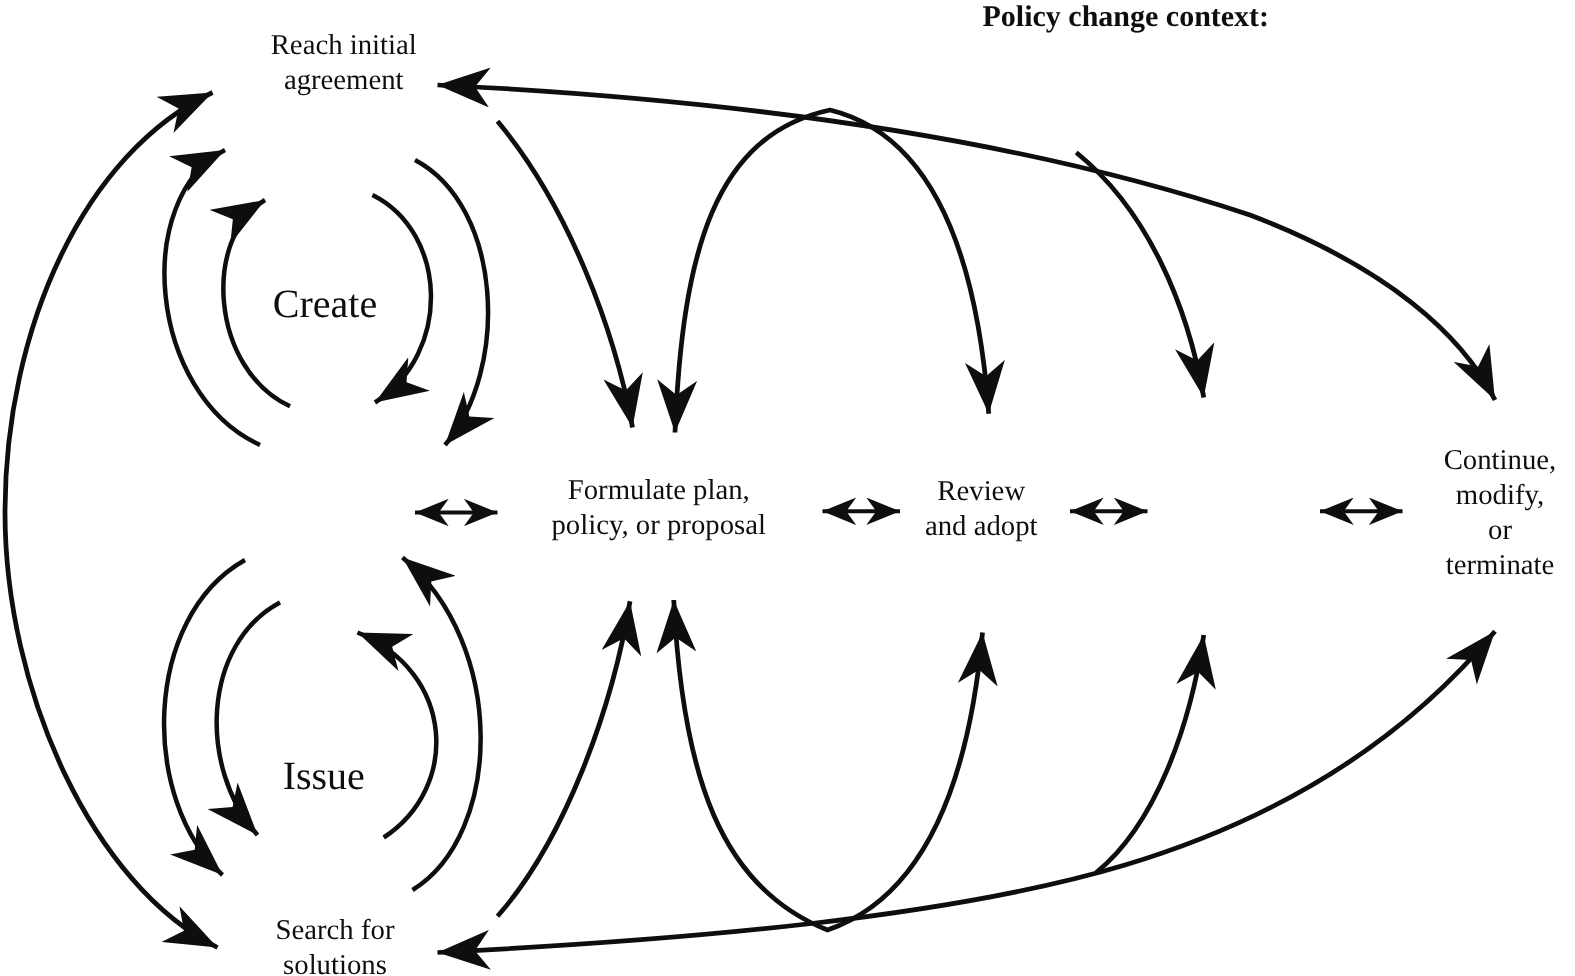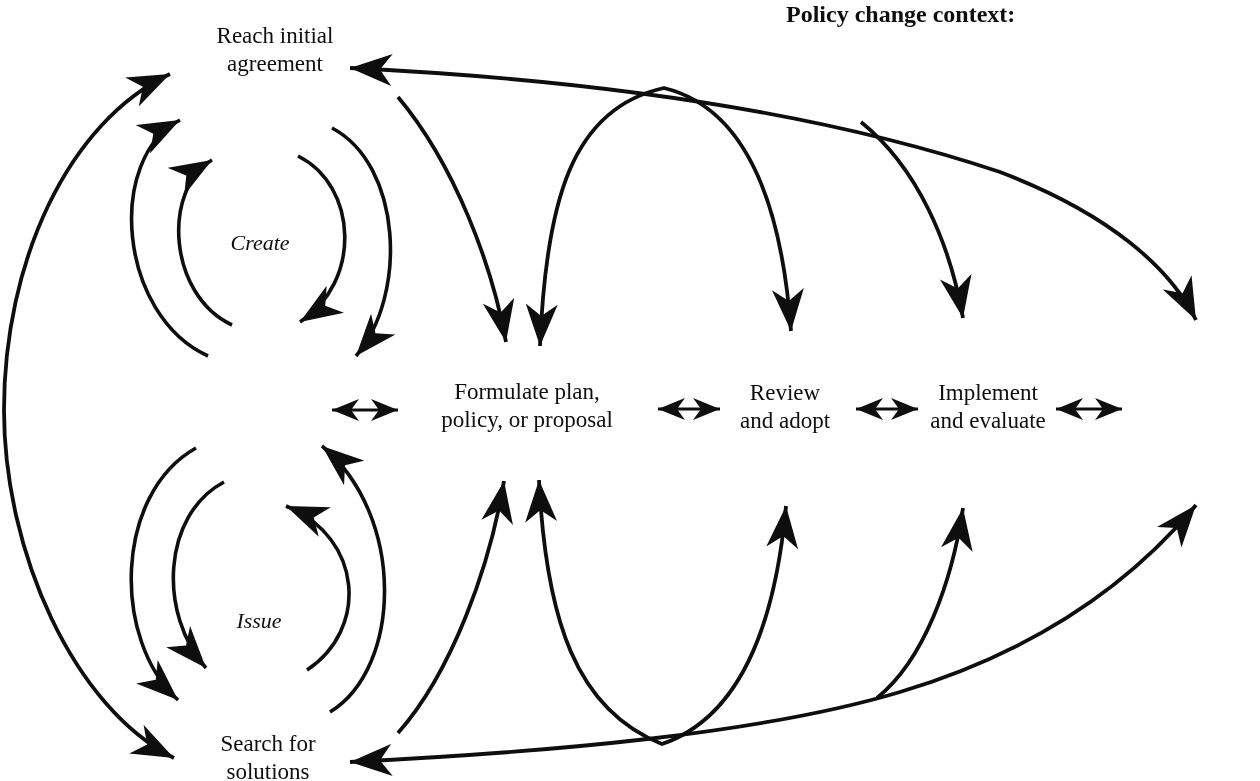--- a/index.html
+++ b/index.html
@@ -14,21 +14,21 @@
   #diagram-svg{position:absolute;left:0;top:0;}
   .node{
     position:absolute;
     transform:translate(-50%,-50%);
     text-align:center;
     white-space:pre-line;
     font-size:23px;
     line-height:1.22;
     color:#0e0e0e;
   }
-  .loop-label{font-style:italic;font-size:22px;}
+  .loop-label{font-size:32px;}
   #context-block{
     position:absolute;left:786px;top:0px;width:400px;
     text-align:left;line-height:1.24;
   }
   #context-heading{font-weight:bold;font-size:24px;}
   #context-body{font-size:23px;white-space:pre-line;}
 </style>
 </head>
 <body>
 
@@ -101,17 +101,18 @@
 
   <div class="node" style="left:268px;top:758px;">Search for
 solutions</div>
 
   <div class="node" style="left:785px;top:407px;">Review
 and adopt</div>
 
   <div class="node" style="left:527px;top:406px;">Formulate plan,
 policy, or proposal</div>
 
-  <div class="node" style="left:988px;top:407px;">Implement
-and evaluate</div>
 
+  <div class="node" style="left:1200px;top:410px;">Continue,
+modify, or
+terminate</div>
 
 </div>
 
 </body></html>

